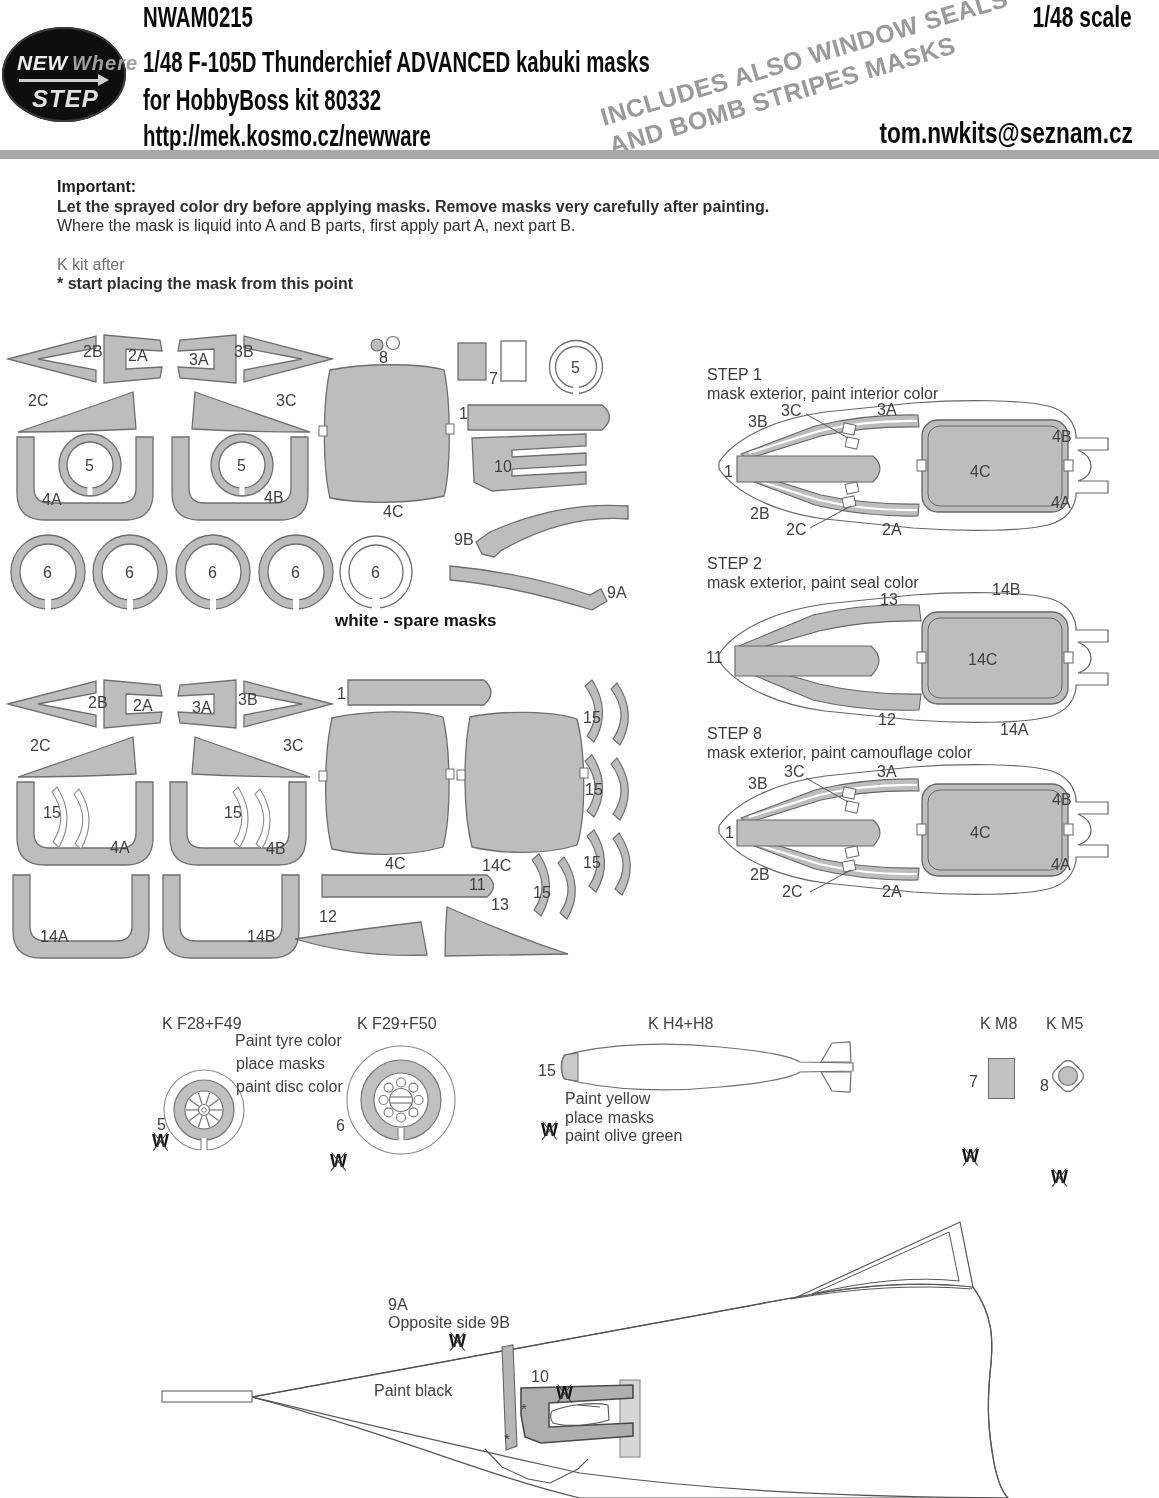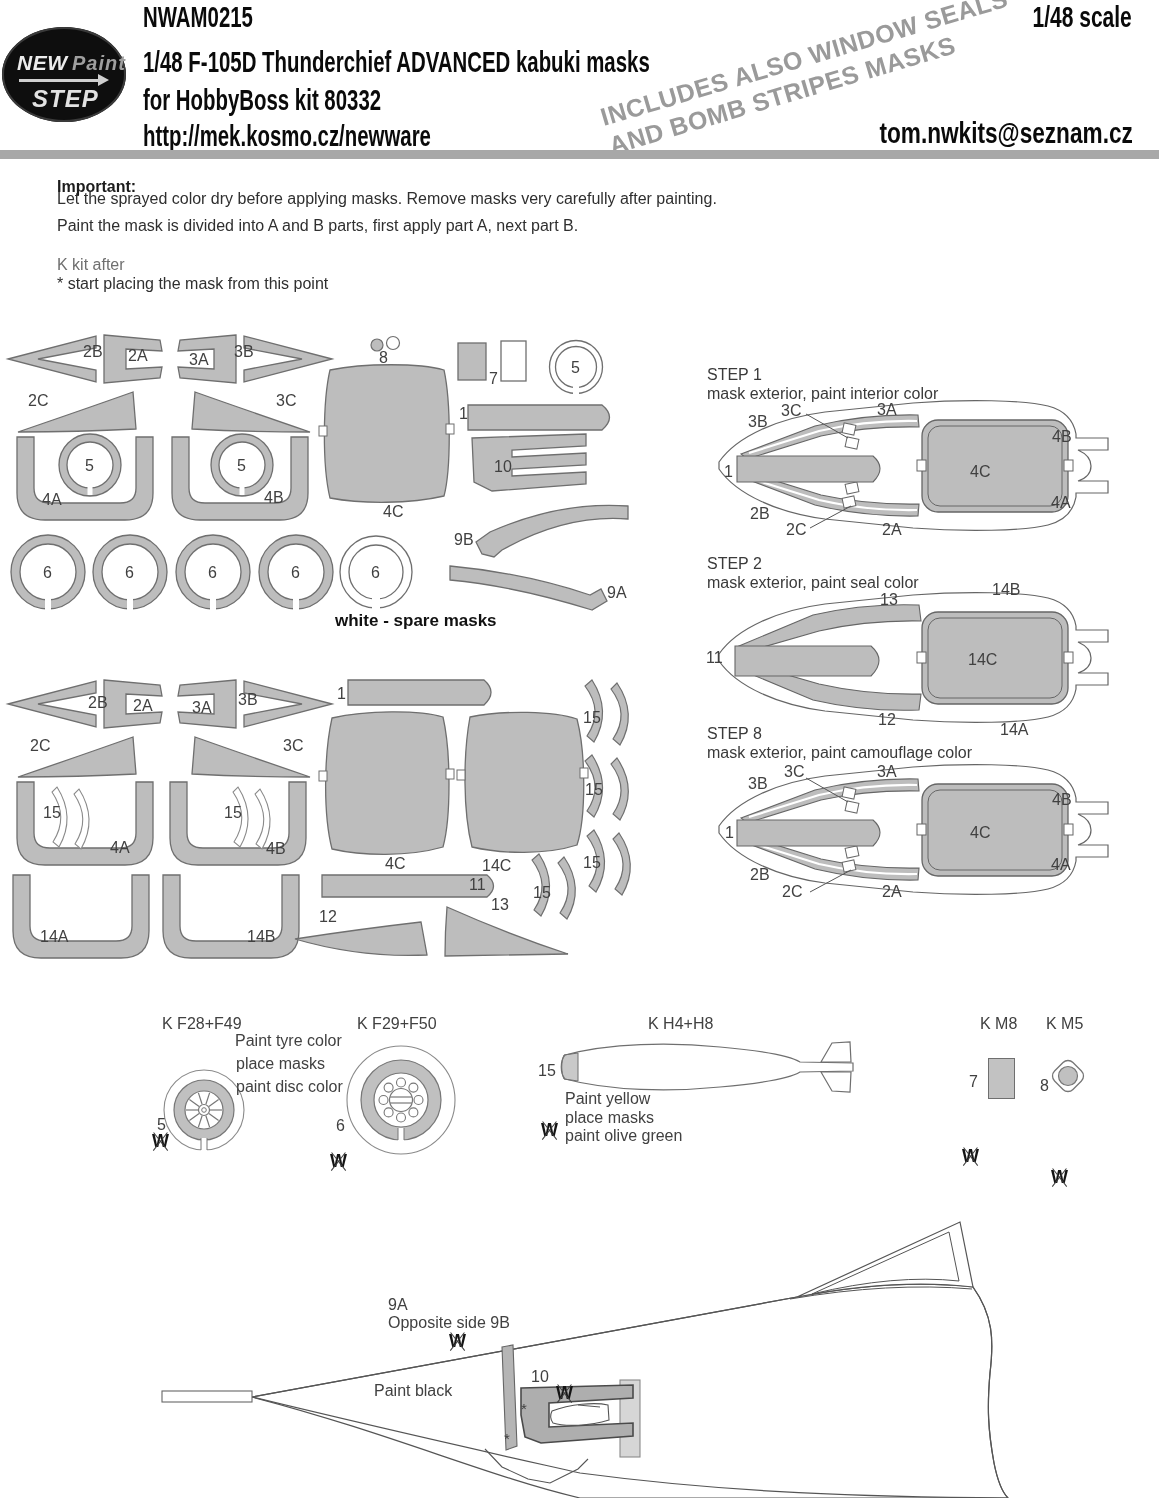--- a/index.html
+++ b/index.html
@@ -38,45 +38,45 @@
   .m8-rect{position:absolute;left:988px;top:1058px;width:25px;height:39px;background:#c2c2c2;border:1.5px solid #6f6f6f;}
 </style>
 </head>
 <body>
 
 <div class="page">
 
   <div class="logo">
     <div class="logo-l1">
       <span class="logo-new">NEW</span>
-      <span class="logo-masks">Paint</span>
+      <span class="logo-masks">Where</span>
     </div>
     <div class="logo-arrow"></div>
     <div class="logo-l2">STEP</div>
   </div>
 
   <div class="htext" style="left:143px;top:2px;">NWAM0215</div>
   <div class="htext" style="left:143px;top:47px;">1/48  F-105D Thunderchief  ADVANCED kabuki masks</div>
   <div class="htext" style="left:143px;top:85px;">for HobbyBoss kit 80332</div>
   <div class="htext" style="left:143px;top:121px;">http://mek.kosmo.cz/newware</div>
   <div class="htext-r" style="right:27px;top:2px;">1/48 scale</div>
   <div class="htext-r" style="right:26px;top:119px;font-size:29px;transform:scaleX(.78);">tom.nwkits@seznam.cz</div>
 
   <div class="banner">
     <div>INCLUDES ALSO WINDOW SEALS</div>
     <div>AND BOMB STRIPES MASKS</div>
   </div>
 
   <div class="divider"></div>
 
   <div class="imp-head">Important:</div>
-  <div class="imp-line" style="top:190px;">Let the sprayed color dry before applying masks. Remove masks very carefully after painting.</div>
-  <div class="imp-line" style="top:217px;">Paint the mask is divided into A and B parts, first apply part A, next part B.</div>
+  <div class="imp-line" style="top:198px;font-weight:bold;">Let the sprayed color dry before applying masks. Remove masks very carefully after painting.</div>
+  <div class="imp-line" style="top:217px;">Where the mask is liquid into A and B parts, first apply part A, next part B.</div>
   <div class="imp-line" style="top:256px;color:#6f6f6f;">K kit after</div>
-  <div class="imp-line" style="top:275px;">* start placing the mask from this point</div>
+  <div class="imp-line" style="top:275px;font-weight:bold;">* start placing the mask from this point</div>
 
   <svg class="layer" width="0" height="0">
     <defs>
       <g id="chevrow" fill="#bdbdbd" stroke="#6f6f6f" stroke-width="1.3">
         <path d="M8,29 L96,6 L96,18 L38,29 L96,40 L96,52 Z"></path>
         <path d="M104,5 L160,10 L162,21 L126,19 L126,39 L162,37 L160,48 L104,53 Z"></path>
         <path d="M236,5 L180,10 L178,21 L214,19 L214,39 L178,37 L180,48 L236,53 Z"></path>
         <path d="M332,29 L244,6 L244,18 L302,29 L244,40 L244,52 Z"></path>
         <path d="M18,102 Q88,78 133,62 L136,99 Q78,102 18,102 Z"></path>
         <path d="M310,102 Q240,78 195,62 L192,99 Q250,102 310,102 Z"></path>

